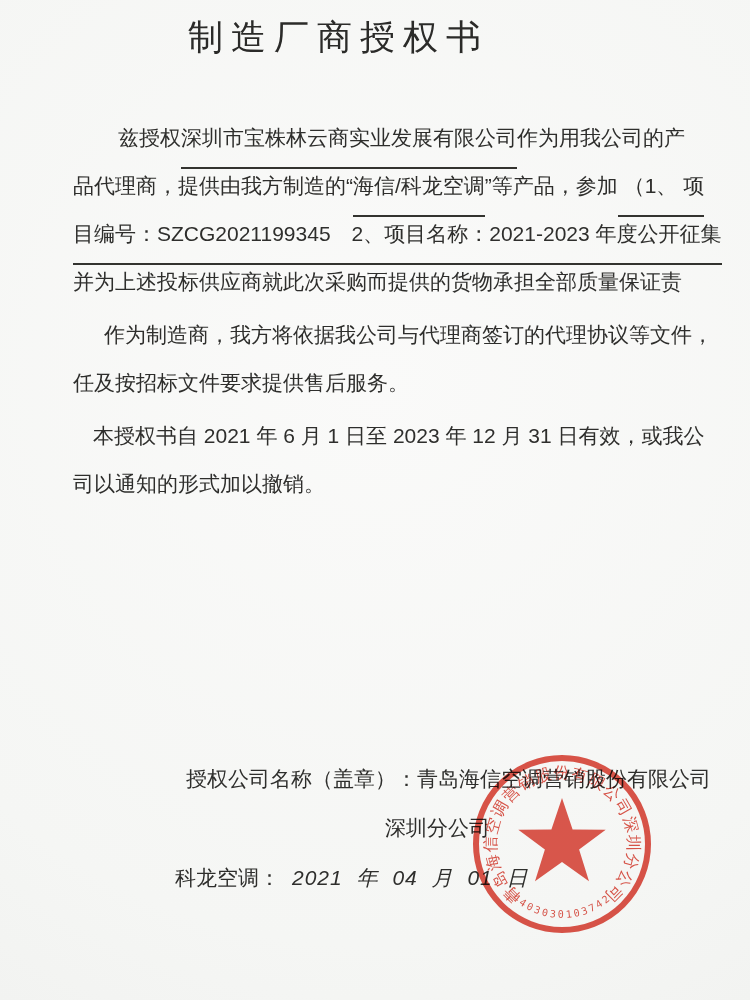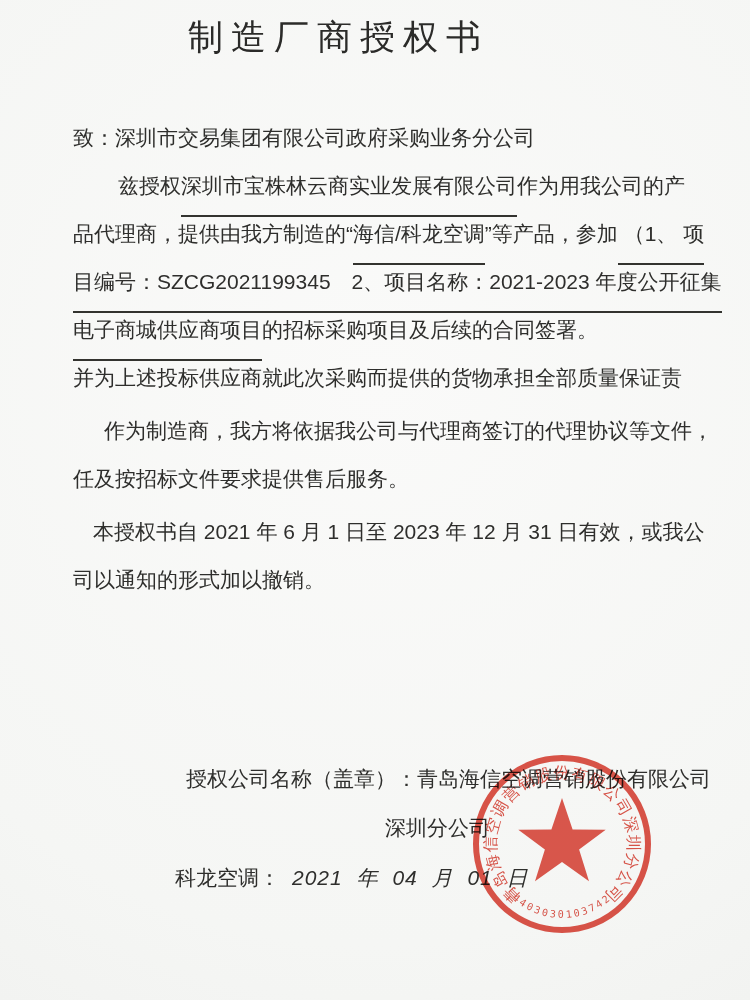--- a/index.html
+++ b/index.html
@@ -72,34 +72,28 @@
   .seal-num-text  { font-family: "DejaVu Sans Mono", monospace; }
 </style>
 </head>
 <body>
 
 <div class="page">
 
   <div class="doc-title">制造厂商授权书</div>
 
   <div class="body-text">
-    <div class="line">
-      <span>致：深圳市交易集团有限公司政府采购业务分公司</span>
-    </div>
     <div class="line ind-45">
       <span>兹授权</span><span class="u">深圳市宝株林云商实业发展有限公司</span><span>作为用我公司的产</span>
     </div>
     <div class="line">
       <span>品代理商，提供由我方制造的“</span><span class="u">海信/科龙空调</span><span>”等产品，参加</span><span class="u"> （1、 项</span>
     </div>
     <div class="line">
       <span class="u">目编号：SZCG2021199345　2、项目名称：2021-2023 年度公开征集</span>
-    </div>
-    <div class="line">
-      <span class="u">电子商城供应商项目</span><span>的招标采购项目及后续的合同签署。</span>
     </div>
     <div class="line">
       <span>并为上述投标供应商就此次采购而提供的货物承担全部质量保证责</span>
     </div>
     <div class="line ind-31 p-gap">
       <span>作为制造商，我方将依据我公司与代理商签订的代理协议等文件，</span>
     </div>
     <div class="line">
       <span>任及按招标文件要求提供售后服务。</span>
     </div>

